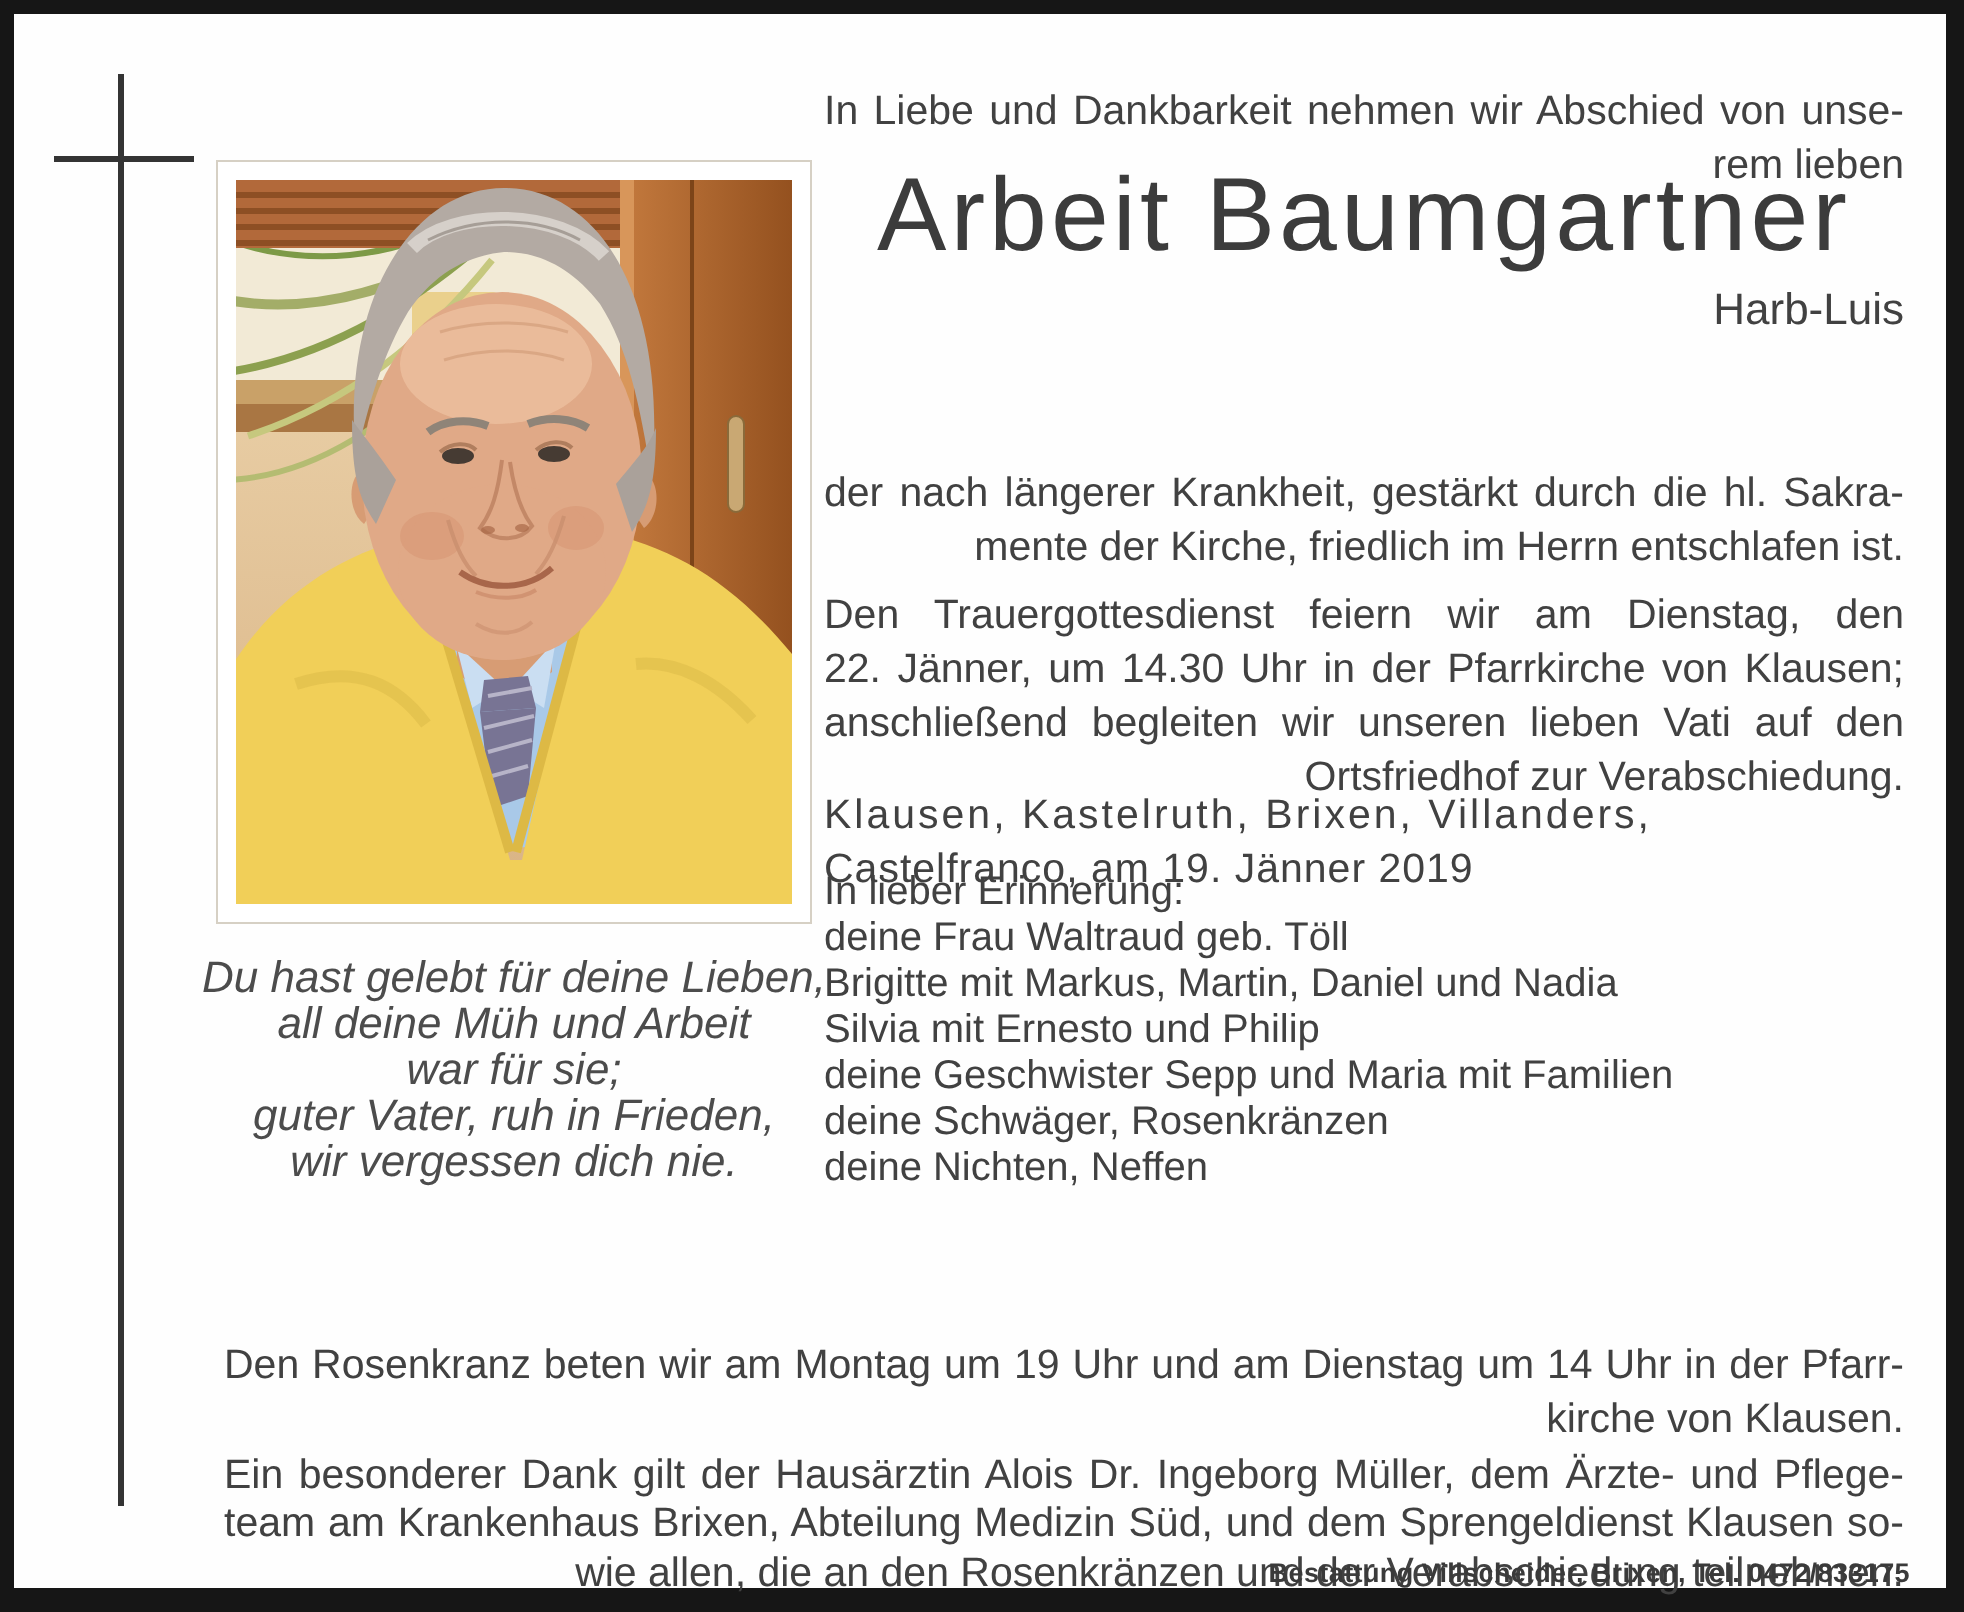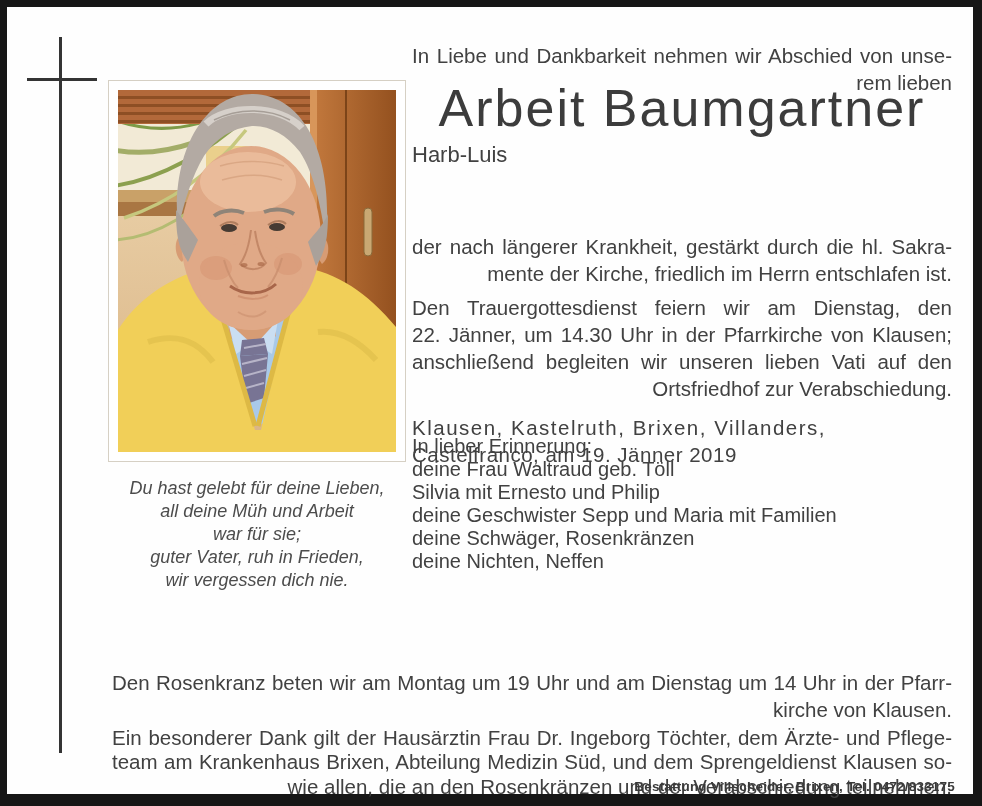--- a/index.html
+++ b/index.html
@@ -19,45 +19,45 @@
 
   
   .photo{
     position:absolute;left:101px;top:73px;width:298px;height:382px;
     box-sizing:border-box;background:#fff;border:1px solid #d6d0c4;padding:9px;
   }
   .photo svg{display:block;width:278px;height:362px;}
 
   .verse{
     position:absolute;left:55px;top:470px;width:390px;
-    text-align:center;font-style:italic;font-size:18px;line-height:23px;
+    text-align:center;font-style:italic;font-size:22px;line-height:23px;
     color:#4c4c4c;white-space:pre-line;
   }
 
   
   .col{position:absolute;left:405px;top:0;width:540px;height:100%;}
   .block{position:absolute;left:0;width:100%;font-size:20.5px;line-height:27px;}
   .just{display:block;white-space:pre-line;text-align:justify;text-align-last:justify;}
   .lastline{display:block;text-align:right;}
 
   .intro{top:14px;}
   .name{
     position:absolute;top:74px;left:0;width:100%;
     font-size:52px;line-height:54px;text-align:center;
     letter-spacing:2px;color:#3c3c3c;font-weight:400;
   }
-  .nickname{position:absolute;top:136px;left:0;width:100%;text-align:left;font-size:22px;line-height:24px;}
+  .nickname{position:absolute;top:136px;left:0;width:100%;text-align:right;font-size:22px;line-height:24px;}
   .dates{
     position:absolute;top:168px;left:0;width:100%;
     display:flex;justify-content:center;gap:28px;
     font-size:26px;line-height:30px;letter-spacing:2px;color:#3d3d3d;
   }
   .notice{top:205px;}
   .service{top:266px;}
-  .places{top:386px;line-height:27px;}
+  .places{top:366px;line-height:27px;}
   .places .l1{display:block;letter-spacing:1.5px;}
   .places .l2{display:block;letter-spacing:0.5px;}
   .remember{top:428px;font-size:20px;line-height:23px;}
   .remember .rline{display:block;}
 
   
   .bottom-block{position:absolute;left:105px;width:840px;font-size:20.5px;line-height:27px;}
   .rosary{top:641px;}
   .thanks{top:698px;line-height:24.5px;}
 
@@ -187,34 +187,35 @@
     </p>
 
     <p class="block places">
       <span class="l1">Klausen, Kastelruth, Brixen, Villanders,</span>
       <span class="l2">Castelfranco, am 19. Jänner 2019</span>
     </p>
 
     <div class="block remember">
       <span class="rline">In lieber Erinnerung:</span>
       <span class="rline">deine Frau Waltraud geb. Töll</span>
+      <span class="rline">Brigitte mit Markus, Martin, Daniel und Nadia</span>
       <span class="rline">Silvia mit Ernesto und Philip</span>
       <span class="rline">deine Geschwister Sepp und Maria mit Familien</span>
       <span class="rline">deine Schwäger, Rosenkränzen</span>
       <span class="rline">deine Nichten, Neffen</span>
     </div>
 
   </div>
 
   <p class="bottom-block rosary">
     <span class="just">Den Rosenkranz beten wir am Montag um 19 Uhr und am Dienstag um 14 Uhr in der Pfarr-</span>
     <span class="lastline">kirche von Klausen.</span>
   </p>
 
   <p class="bottom-block thanks">
-    <span class="just">Ein besonderer Dank gilt der Hausärztin Frau Dr. Ingeborg Töchter, dem Ärzte- und Pflege-
+    <span class="just">Ein besonderer Dank gilt der Hausärztin Alois Dr. Ingeborg Müller, dem Ärzte- und Pflege-
 team am Krankenhaus Brixen, Abteilung Medizin Süd, und dem Sprengeldienst Klausen so-</span>
     <span class="lastline">wie allen, die an den Rosenkränzen und der Verabschiedung teilnehmen.</span>
   </p>
 
   <div class="footer">Bestattung Villscheider, Brixen, Tel. 0472/833175</div>
 
 </div>
 
 </body></html>

